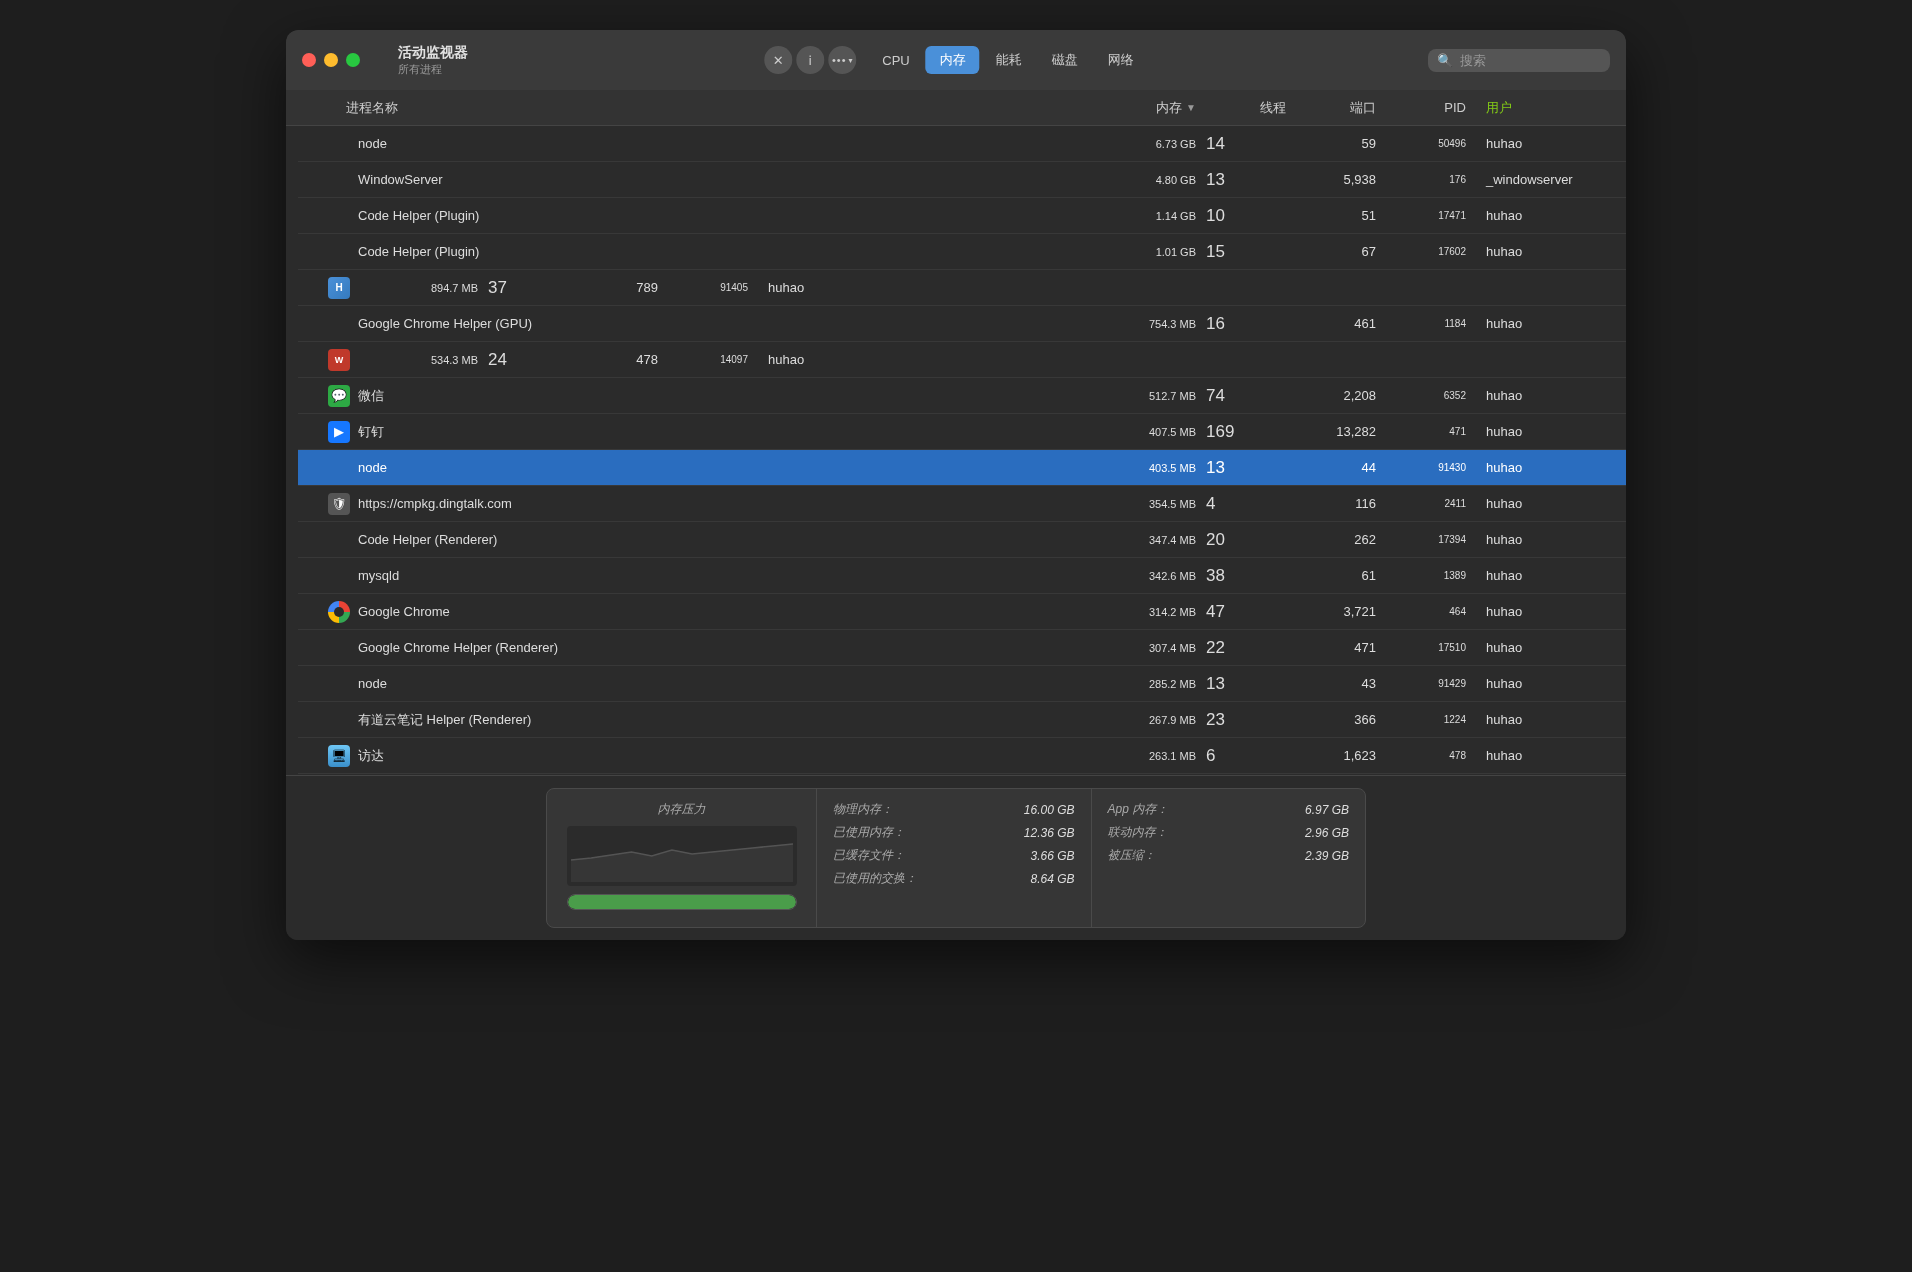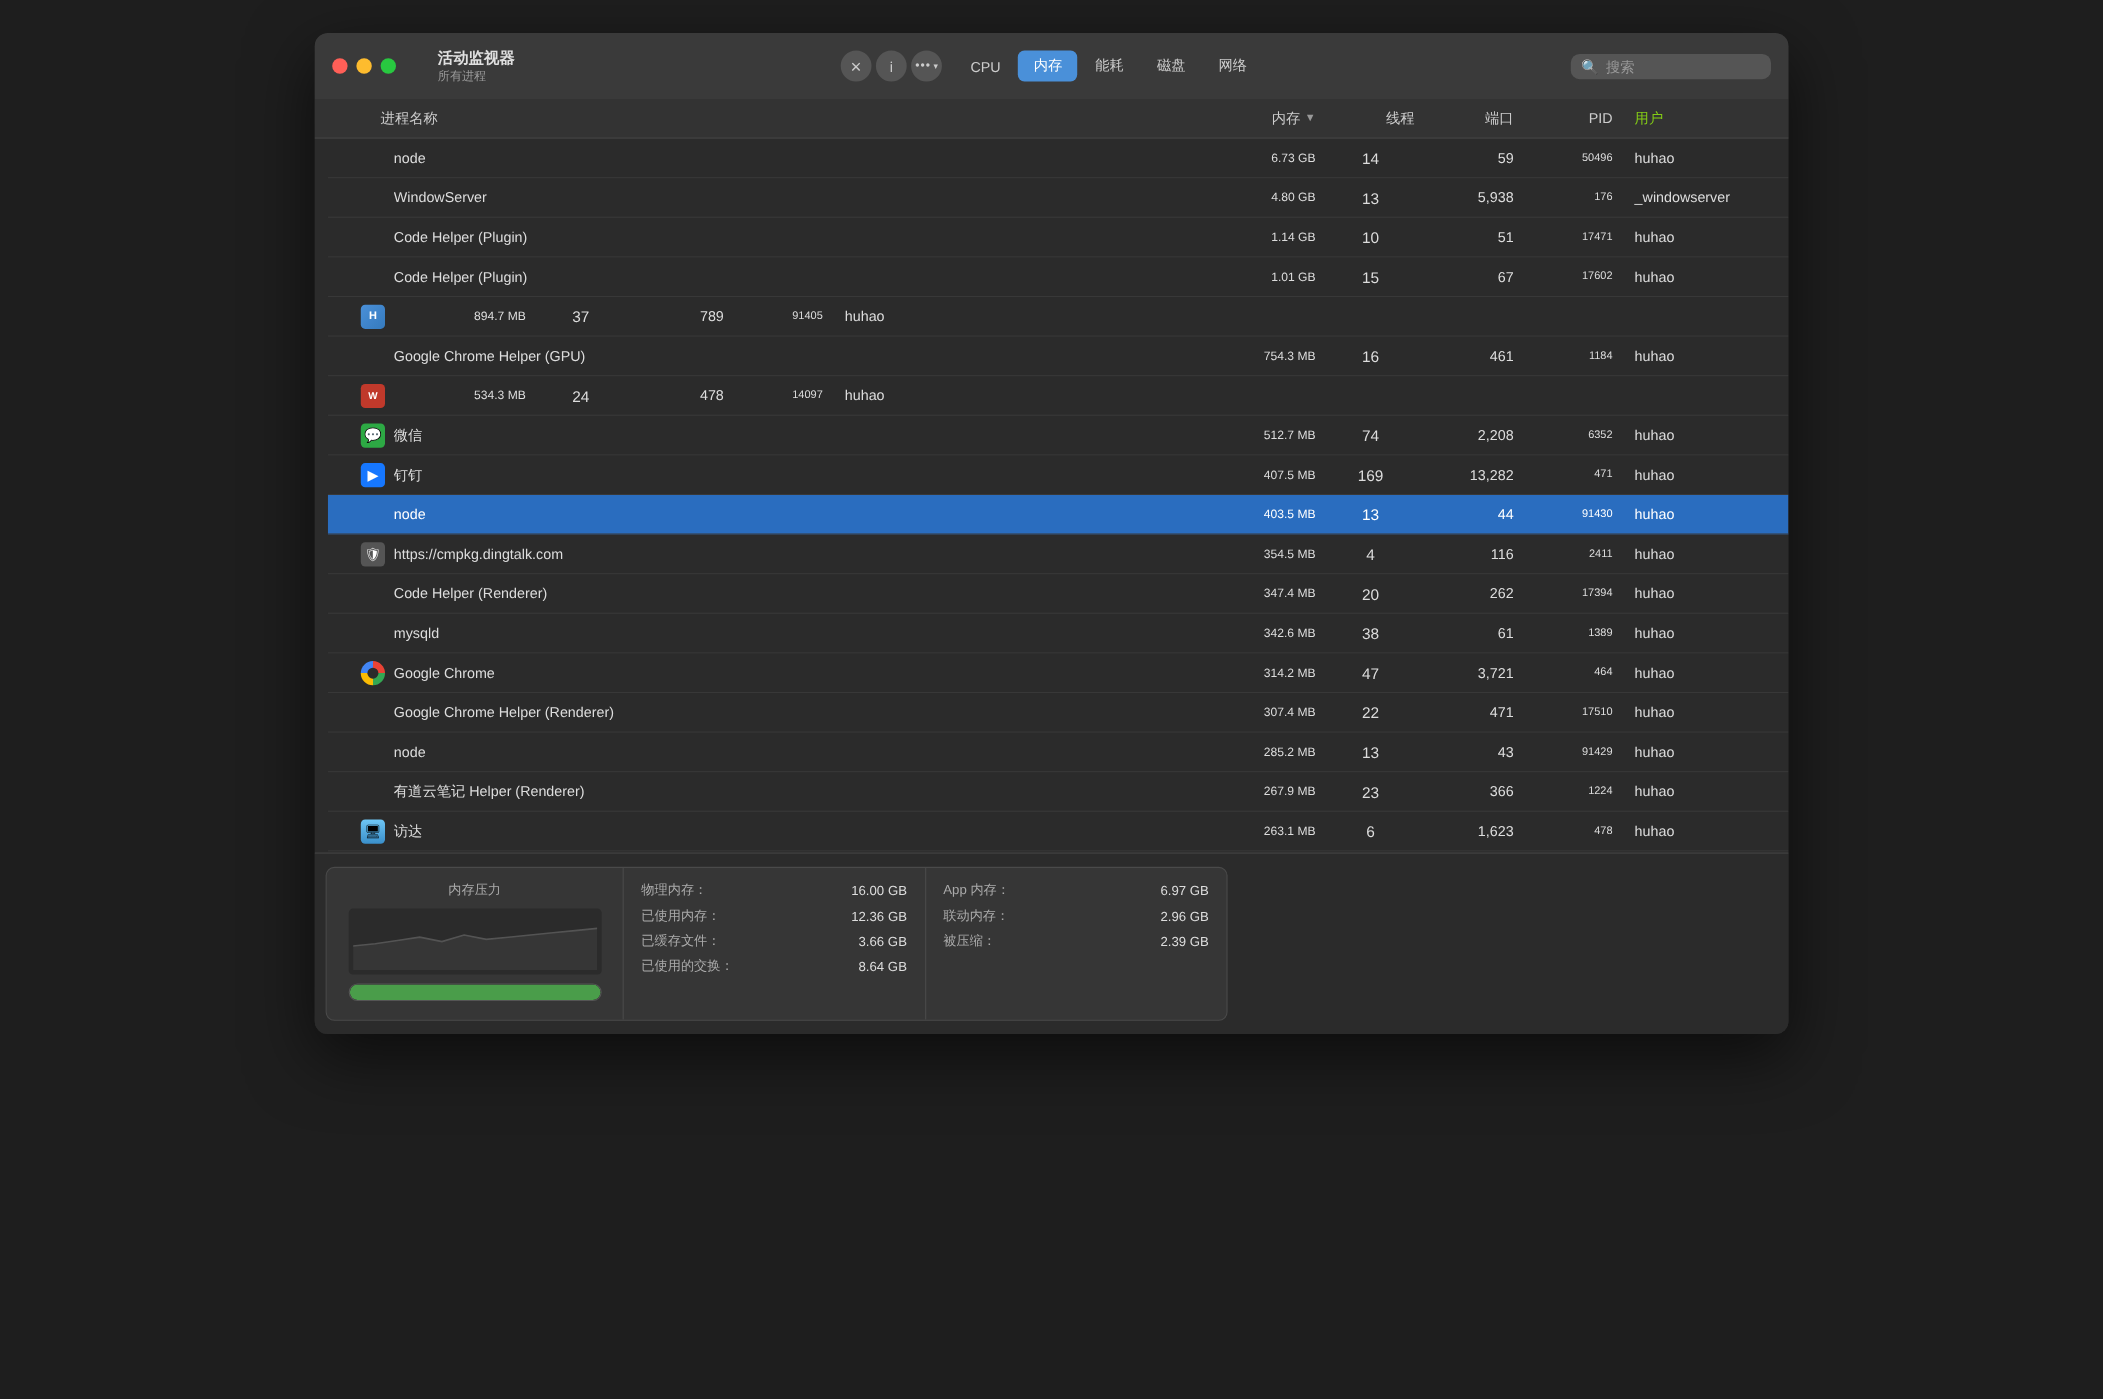--- a/index.html
+++ b/index.html
@@ -155,34 +155,35 @@
     .table-row.selected * { color: #fff !important; }
     .row-icon {
       width: 60px;
       display: flex;
       align-items: center;
       justify-content: flex-end;
       padding-right: 8px;
     }
     .row-name { flex: 1; font-size: 13px; color: #ddd; padding-right: 10px; white-space: nowrap; overflow: hidden; text-overflow: ellipsis; }
     .row-mem { width: 130px; text-align: right; padding-right: 10px; font-size: 11px; color: #ddd; }
-    .row-threads { width: 90px; text-align: center; padding-right: 10px; font-size: 14px; color: #ddd; }
+    .row-threads { width: 90px; text-align: left; padding-right: 10px; font-size: 17px; color: #ddd; }
     .row-ports { width: 90px; text-align: right; padding-right: 10px; font-size: 13px; color: #ddd; }
     .row-pid { width: 90px; text-align: right; padding-right: 10px; font-size: 10px; color: #ddd; }
     .row-user { width: 150px; padding-left: 10px; font-size: 13px; color: #ddd; }
     
     .bottom-panel {
       height: 165px;
       background: #2b2b2b;
       border-top: 1px solid #444;
       display: flex;
       align-items: center;
-      justify-content: flex-start;
+      justify-content: center;
       flex-shrink: 0;
       padding: 10px;
+      font-style: italic;
     }
     .stats-container {
       background: #363636;
       border-radius: 8px;
       border: 1px solid #4a4a4a;
       display: flex;
       width: 820px;
       height: 140px;
       overflow: hidden;
     }

